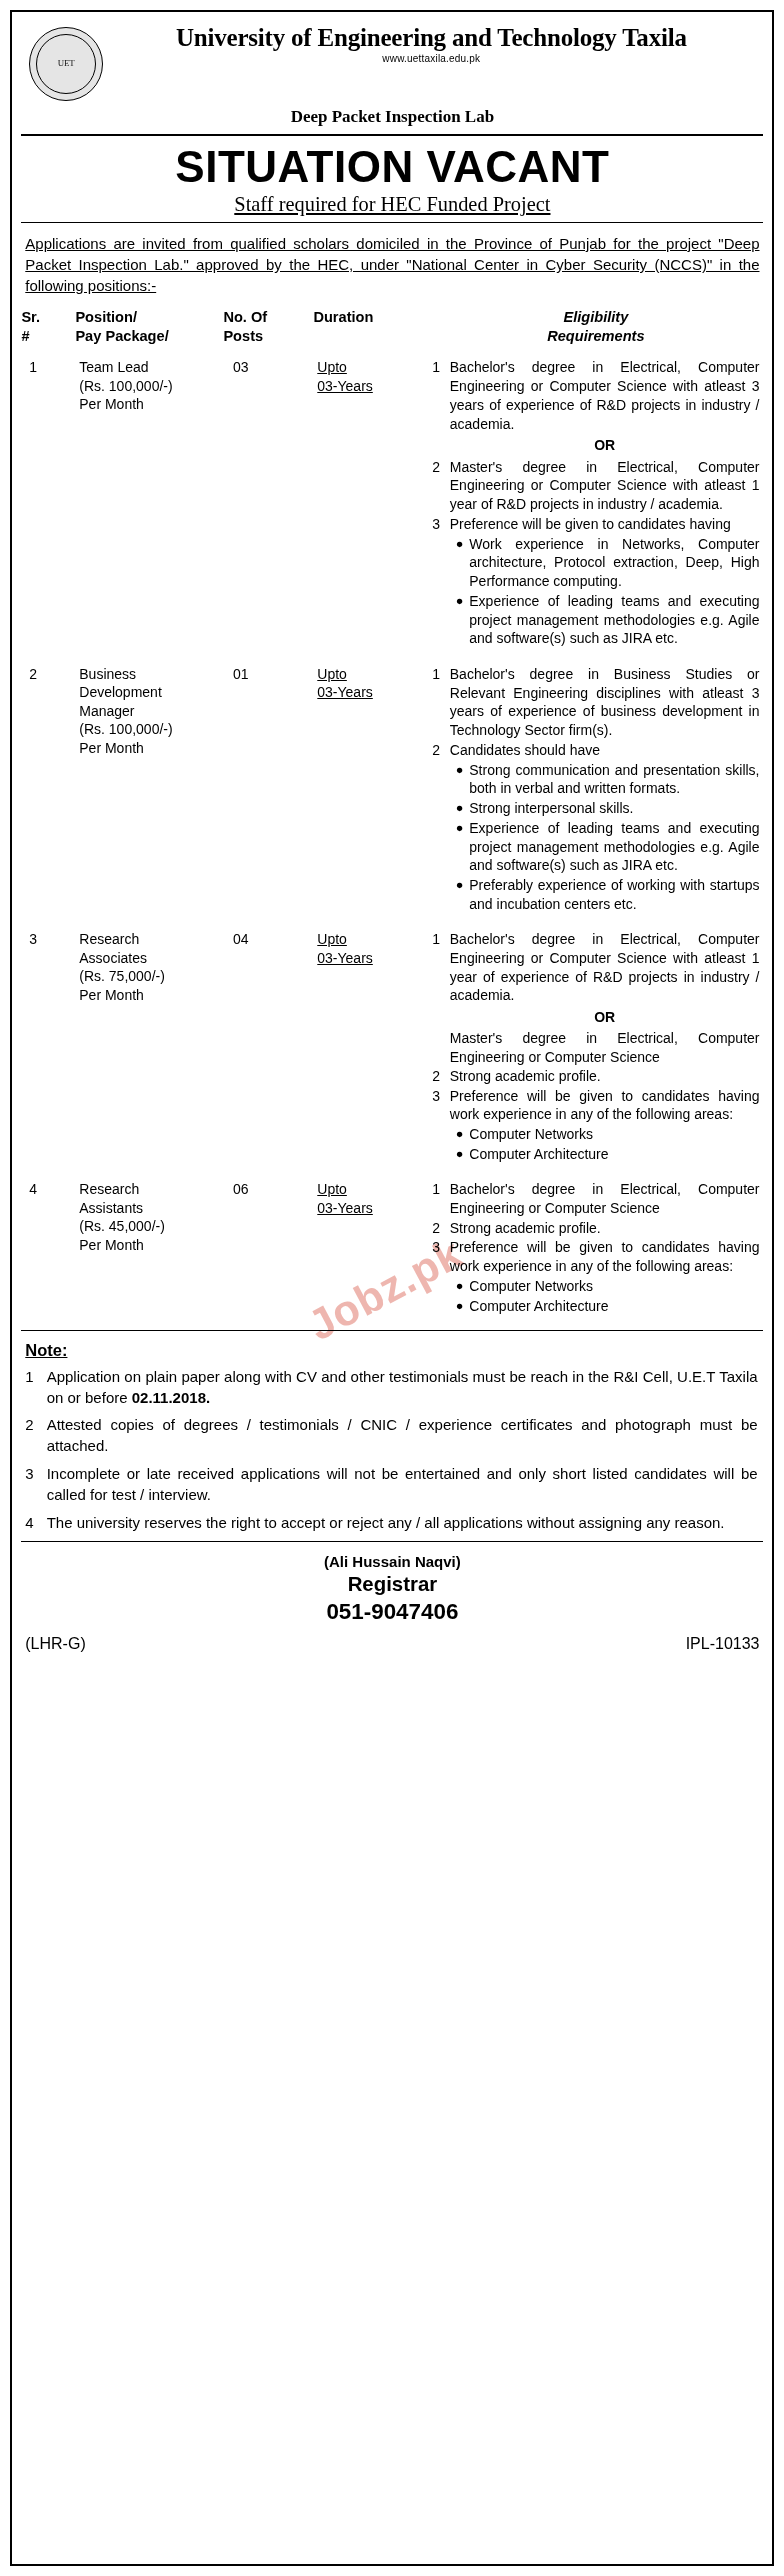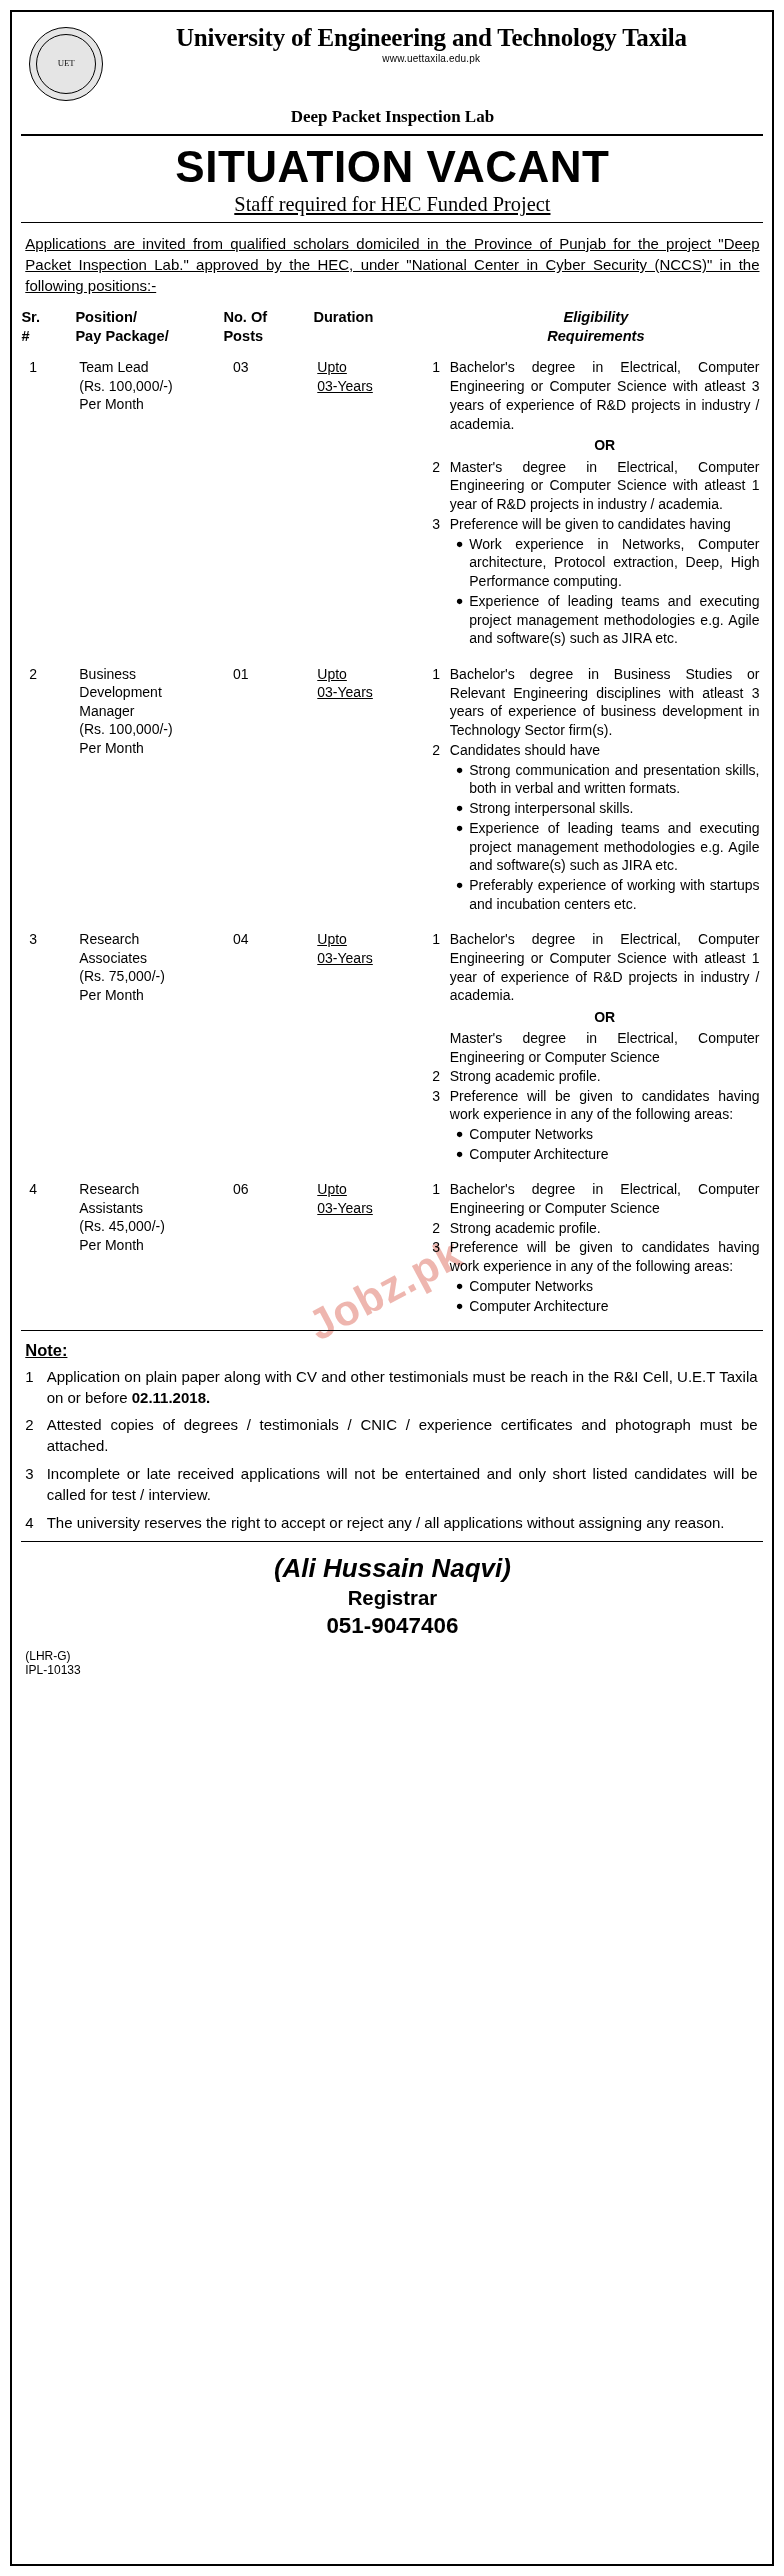--- a/index.html
+++ b/index.html
@@ -248,30 +248,29 @@
     margin: 7.8px 0 0 0;
   }
 
   
   .signature {
     text-align: center;
     font-family: "Liberation Sans", sans-serif;
     font-weight: bold;
     margin-top: 11.7px;
   }
-  .sig-name { font-size: 26px; font-style: italic; }
+  .sig-name { font-size: 15px; }
   .sig-role { font-size: 20.4px; margin-top: 2.9px; }
   .sig-phone { font-size: 22.4px; margin-top: 2.9px; }
   .footer-row {
     display: flex;
     justify-content: space-between;
-    font-size: 12px;
+    font-size: 16px;
     margin-top: 9.7px;
     padding: 0 3.9px;
-    flex-direction: column;
   }
 
   
   .watermark {
     position: absolute;
     left: 302px;
     top: 1265px;
     font-family: "Liberation Sans", sans-serif;
     font-weight: bold;
     font-size: 43px;

